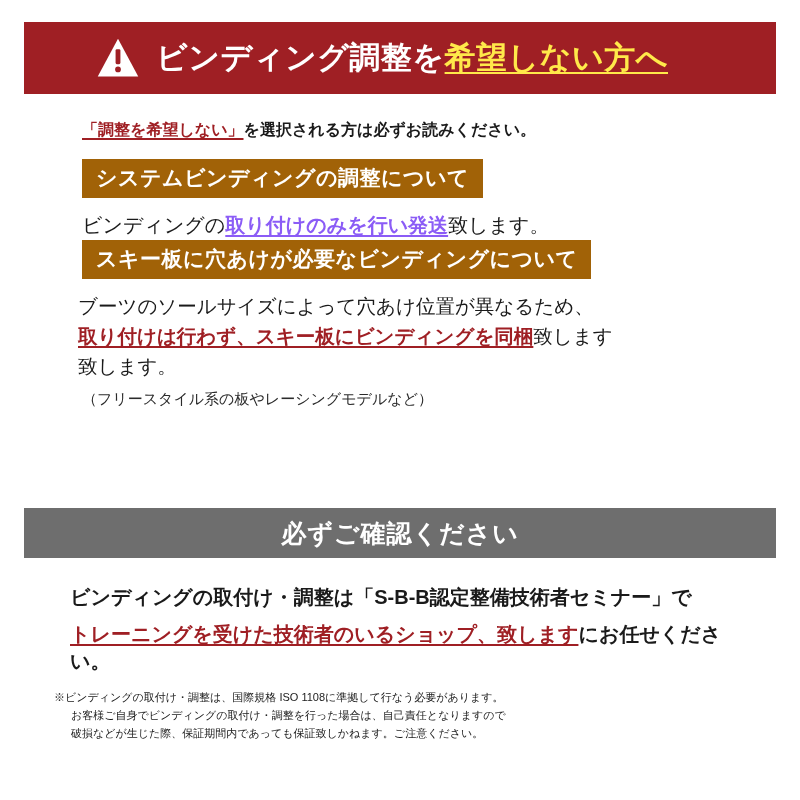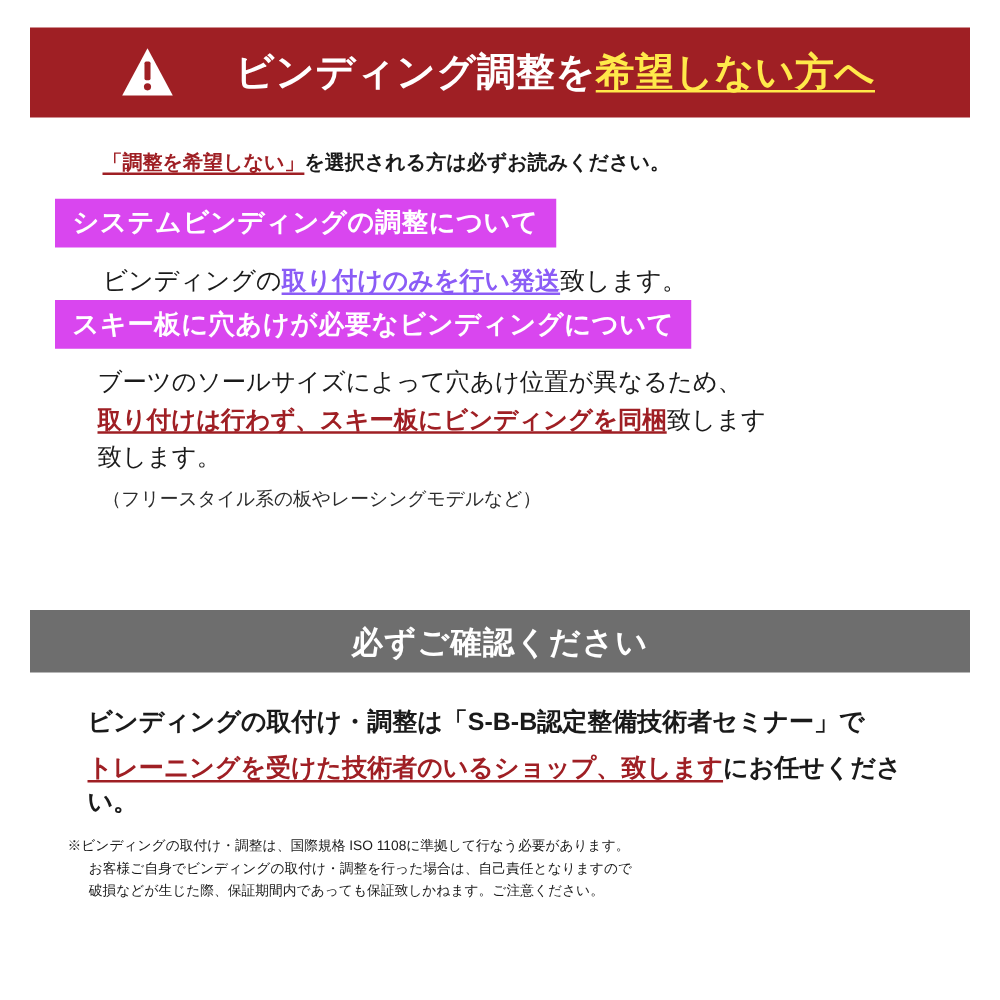--- a/index.html
+++ b/index.html
@@ -32,21 +32,20 @@
     background: #ffffff;
     box-sizing: border-box;
   }
   .banner {
     height: 72px;
     background: #9f1f24;
     display: flex;
     align-items: center;
     padding: 0 18px;
     box-sizing: border-box;
-    gap: 32px;
   }
   .warn-icon {
     width: 44px;
     height: 44px;
     flex: 0 0 auto;
     margin-right: 16px;
     margin-left: 54px;
   }
   .banner-title {
     font-size: 31px;
@@ -76,25 +75,26 @@
   }
   .lead .red-u {
     color: #9f1f24;
     text-decoration: underline;
     text-underline-offset: 3px;
     text-decoration-thickness: 2px;
   }
 
   .subhead {
     display: inline-block;
-    background: #d946ef;
+    background: #a16207;
     color: #ffffff;
     font-size: 21px;
     font-weight: bold;
     padding: 5px 14px 6px 14px;
+    margin-left: 38px;
     letter-spacing: 0.5px;
   }
   .para {
     font-size: 20px;
     margin: 12px 0 0 38px;
     color: #1a1a1a;
     line-height: 1.5;
   }
   .para .red-u {
     color: #8b5cf6;
@@ -119,21 +119,21 @@
     font-weight: bold;
     text-decoration: underline;
     text-underline-offset: 3px;
     text-decoration-thickness: 2px;
   }
 
   
   .panel-bottom {
     position: absolute;
     left: 24px;
-    top: 488px;
+    top: 508px;
     width: 752px;
     height: 268px;
     background: #ffffff;
     box-sizing: border-box;
   }
   .gray-banner {
     height: 50px;
     background: #6e6e6e;
     display: flex;
     align-items: center;

